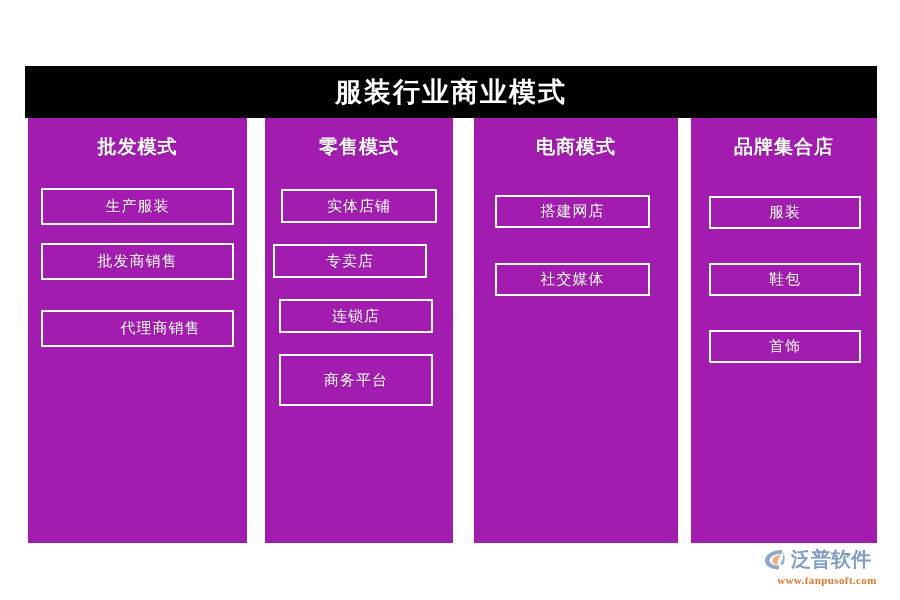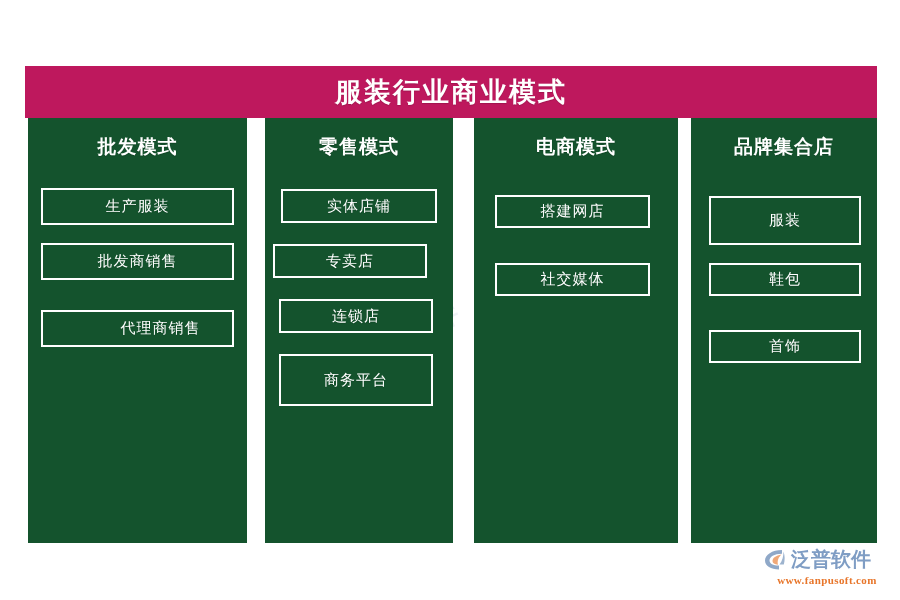--- a/index.html
+++ b/index.html
@@ -13,38 +13,38 @@
     position:relative;
     width:900px; height:600px;
     background:#ffffff;
   }
 
   
   #header-banner {
     position:absolute;
     left:25px; top:66px;
     width:852px; height:52px;
-    background:#be185d;
+    background:#000000;
     display:flex; align-items:center; justify-content:center;
   }
   #header-title {
     color:#ffffff;
     font-size:27px;
     font-weight:bold;
     letter-spacing:2px;
     font-family:"Liberation Serif", serif;
     text-shadow:0 1px 1px rgba(0,0,0,.15);
   }
 
   
   .column {
     position:absolute;
     top:118px;
     height:425px;
-    background:#14532d;
+    background:#a21caf;
   }
   .col-title {
     position:absolute;
     left:0; right:0; top:16px;
     text-align:center;
     color:#ffffff;
     font-size:19px;
     font-weight:bold;
     font-family:"Liberation Serif", serif;
     letter-spacing:1px;
@@ -176,21 +176,21 @@
   </div>
 
   <div class="column" id="column-3">
     <div class="col-title">电商模式</div>
     <div class="node-box" style="left:21px; width:155px; top:77px; height:33px;">搭建网店</div>
     <div class="node-box" style="left:21px; width:155px; top:145px; height:33px;">社交媒体</div>
   </div>
 
   <div class="column" id="column-4">
     <div class="col-title">品牌集合店</div>
-    <div class="node-box" style="left:18px; width:152px; top:78px; height:49px;">服装</div>
+    <div class="node-box" style="left:18px; width:152px; top:78px; height:33px;">服装</div>
     <div class="node-box" style="left:18px; width:152px; top:145px; height:33px;">鞋包</div>
     <div class="node-box" style="left:18px; width:152px; top:212px; height:33px;">首饰</div>
   </div>
 
   <div id="brand-logo">
     <div id="brand-row">
       <div id="brand-mark">
         <svg width="25" height="25" viewBox="0 0 25 25" xmlns="http://www.w3.org/2000/svg">
           <path d="M20 3 C10 3 3 8 3 13.5 C3 19 9 22.5 17 22.5 L17 18.5 C11 18.5 7.5 16.5 7.5 13.5 C7.5 10 12 6.8 20 6.8 Z" fill="#8FA8C8"></path>
           <path d="M19.5 7.5 C14 8.4 10.5 11 10.5 14 C10.5 16 12.5 17.5 16 17.8 C15 14 16.5 10 19.5 7.5 Z" fill="#F0A878"></path>

